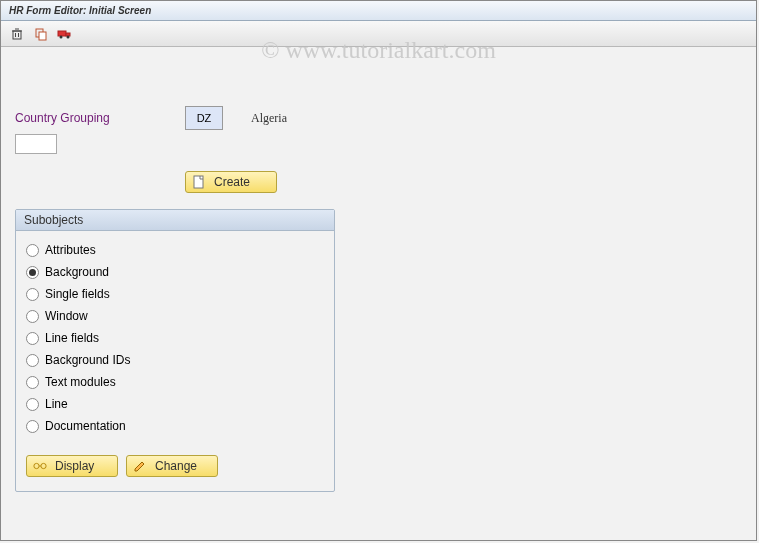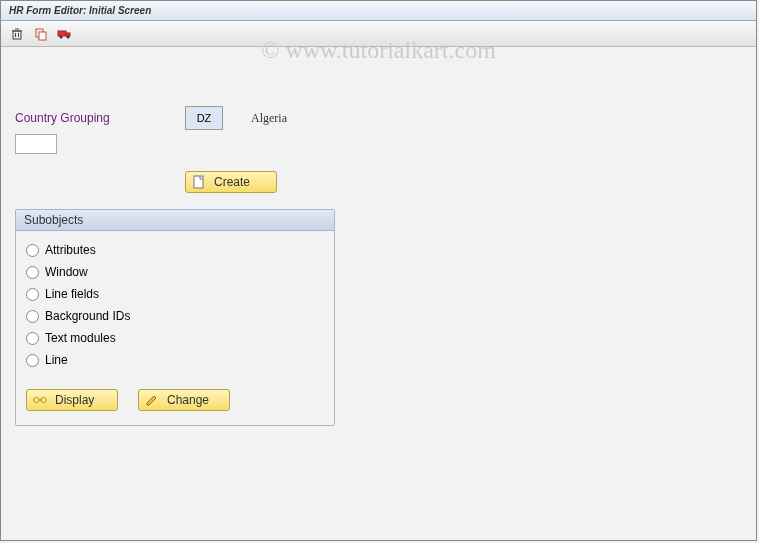--- a/index.html
+++ b/index.html
@@ -133,21 +133,21 @@
     border: 1px solid #888;
     border-radius: 50%;
     margin-right: 6px;
     display:flex; align-items:center; justify-content:center;
     background:#fff;
   }
   .radio.selected::after {
     content:""; width:7px; height:7px; border-radius:50%; background:#333;
   }
   .button-row {
-    display:flex; gap: 20px;
+    display:flex; gap: 8px;
     padding: 14px 10px 14px 10px;
   }
   .watermark {
     position: absolute;
     top: 36px;
     left: 50%;
     transform: translateX(-50%);
     color: rgba(200,200,200,0.9);
     font-size: 24px;
     pointer-events: none;
@@ -218,38 +218,50 @@
       </div>
 
       <div class="group">
         <div class="group-header">Subobjects</div>
         <div class="radio-list" id="radio-list">
             <div class="radio-row">
               <span class="radio"></span>
               <span>Attributes</span>
             </div>
             <div class="radio-row">
+              <span class="radio selected"></span>
+              <span>Background</span>
+            </div>
+            <div class="radio-row">
+              <span class="radio"></span>
+              <span>Single fields</span>
+            </div>
+            <div class="radio-row">
               <span class="radio"></span>
               <span>Window</span>
             </div>
             <div class="radio-row">
               <span class="radio"></span>
               <span>Line fields</span>
             </div>
             <div class="radio-row">
               <span class="radio"></span>
               <span>Background IDs</span>
             </div>
             <div class="radio-row">
               <span class="radio"></span>
               <span>Text modules</span>
             </div>
             <div class="radio-row">
               <span class="radio"></span>
               <span>Line</span>
+            </div>
+            <div class="radio-row">
+              <span class="radio"></span>
+              <span>Documentation</span>
             </div>
           </div>
         <div class="button-row">
           <button class="sap-btn">
             <span class="b-icon">
               <svg width="16" height="10" viewBox="0 0 16 10">
                   <circle cx="4" cy="5" r="3" fill="none" stroke="#b08000" stroke-width="1"></circle>
                   <circle cx="12" cy="5" r="3" fill="none" stroke="#b08000" stroke-width="1"></circle>
                   <line x1="7" y1="5" x2="9" y2="5" stroke="#b08000"></line>
                 </svg>

